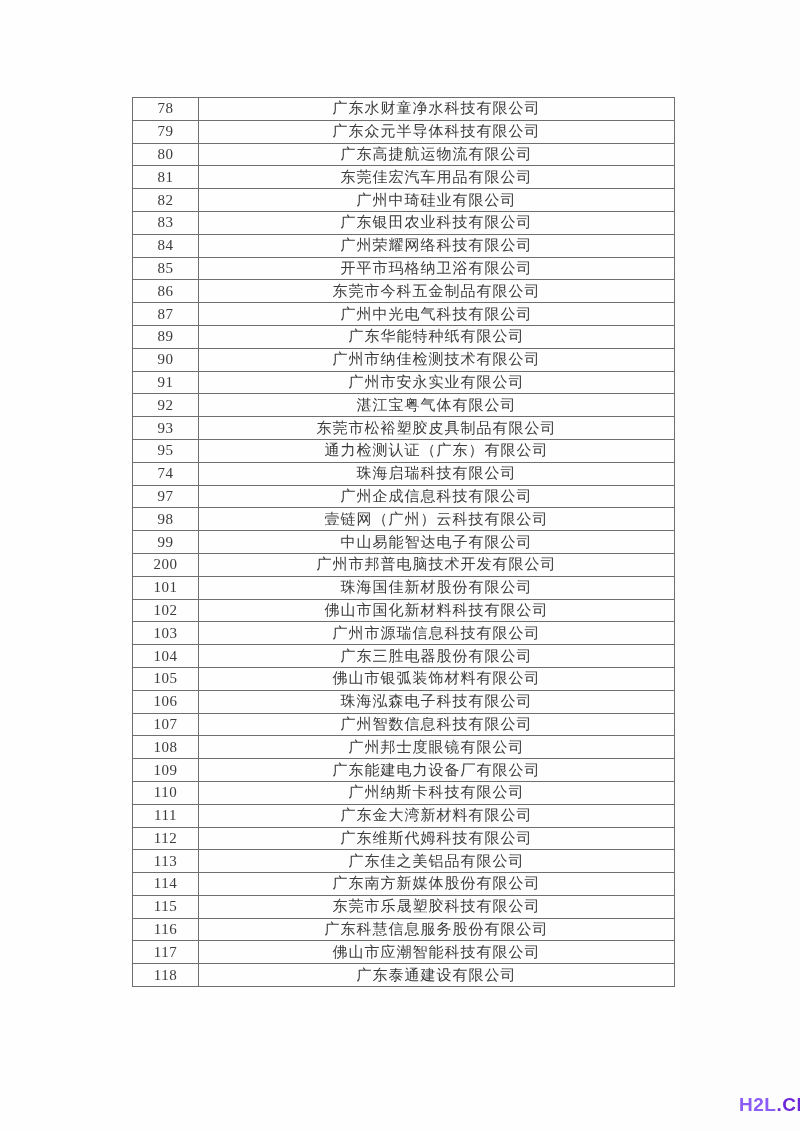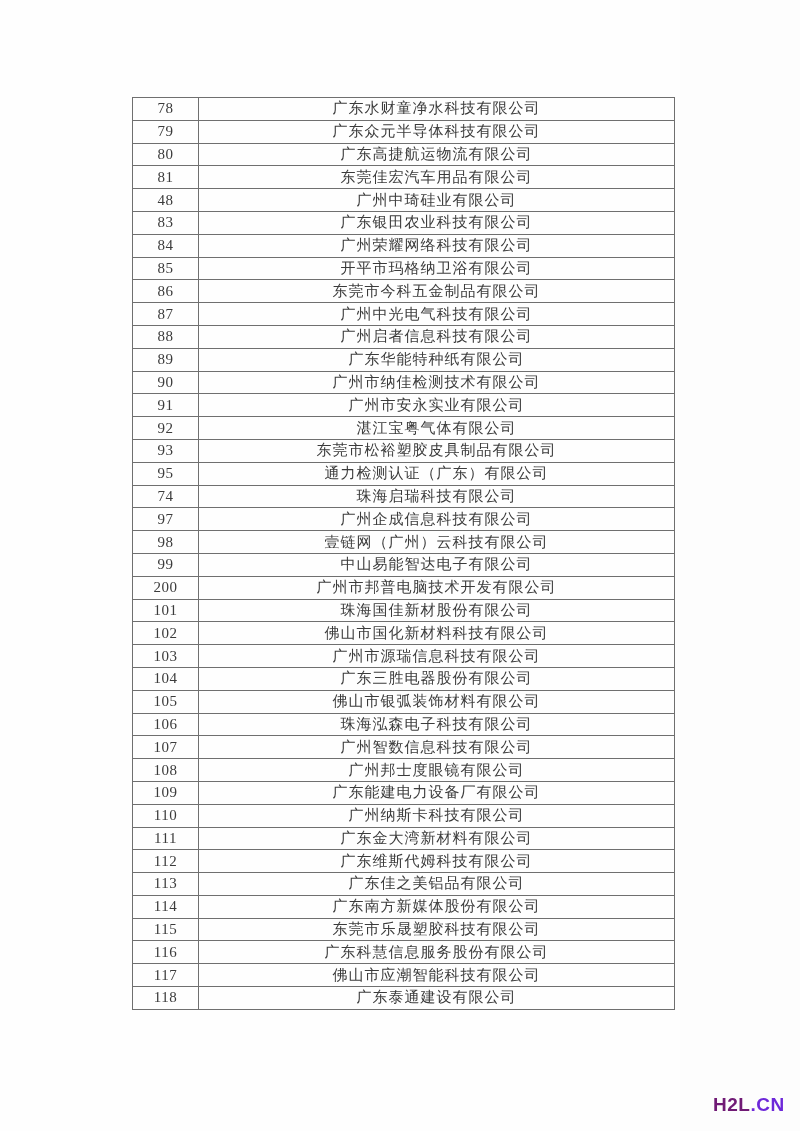--- a/index.html
+++ b/index.html
@@ -81,21 +81,21 @@
         </tr>
         <tr>
           <td class="num-cell">80</td>
           <td class="name-cell">广东高捷航运物流有限公司</td>
         </tr>
         <tr>
           <td class="num-cell">81</td>
           <td class="name-cell">东莞佳宏汽车用品有限公司</td>
         </tr>
         <tr>
-          <td class="num-cell">48</td>
+          <td class="num-cell">82</td>
           <td class="name-cell">广州中琦硅业有限公司</td>
         </tr>
         <tr>
           <td class="num-cell">83</td>
           <td class="name-cell">广东银田农业科技有限公司</td>
         </tr>
         <tr>
           <td class="num-cell">84</td>
           <td class="name-cell">广州荣耀网络科技有限公司</td>
         </tr>
@@ -105,24 +105,20 @@
         </tr>
         <tr>
           <td class="num-cell">86</td>
           <td class="name-cell">东莞市今科五金制品有限公司</td>
         </tr>
         <tr>
           <td class="num-cell">87</td>
           <td class="name-cell">广州中光电气科技有限公司</td>
         </tr>
         <tr>
-          <td class="num-cell">88</td>
-          <td class="name-cell">广州启者信息科技有限公司</td>
-        </tr>
-        <tr>
           <td class="num-cell">89</td>
           <td class="name-cell">广东华能特种纸有限公司</td>
         </tr>
         <tr>
           <td class="num-cell">90</td>
           <td class="name-cell">广州市纳佳检测技术有限公司</td>
         </tr>
         <tr>
           <td class="num-cell">91</td>
           <td class="name-cell">广州市安永实业有限公司</td>
@@ -228,16 +224,16 @@
           <td class="name-cell">佛山市应潮智能科技有限公司</td>
         </tr>
         <tr>
           <td class="num-cell">118</td>
           <td class="name-cell">广东泰通建设有限公司</td>
         </tr>
       </tbody>
   </table>
 
   <div class="watermark">
-    <span class="wm-left" style="color: #701a75;">H2L</span><span class="wm-right" style="color: #6d28d9;">.CN</span>
+    <span class="wm-left" style="color: #8b5cf6; margin-left: 26px;">H2L</span><span class="wm-right" style="color: #6d28d9;">.CN</span>
   </div>
 
 </div>
 
 </body></html>

